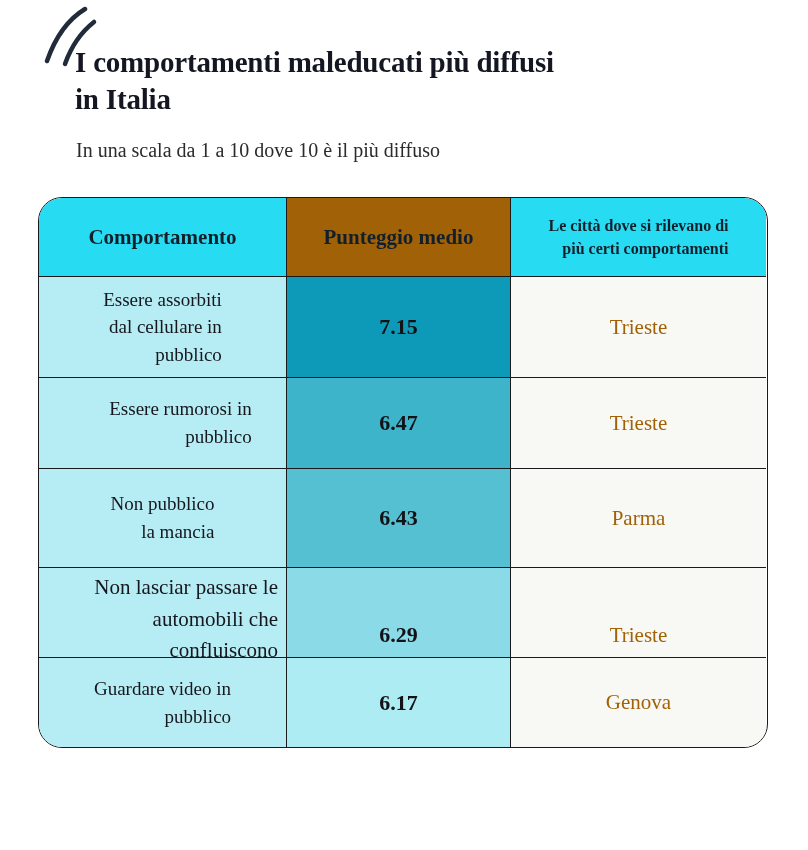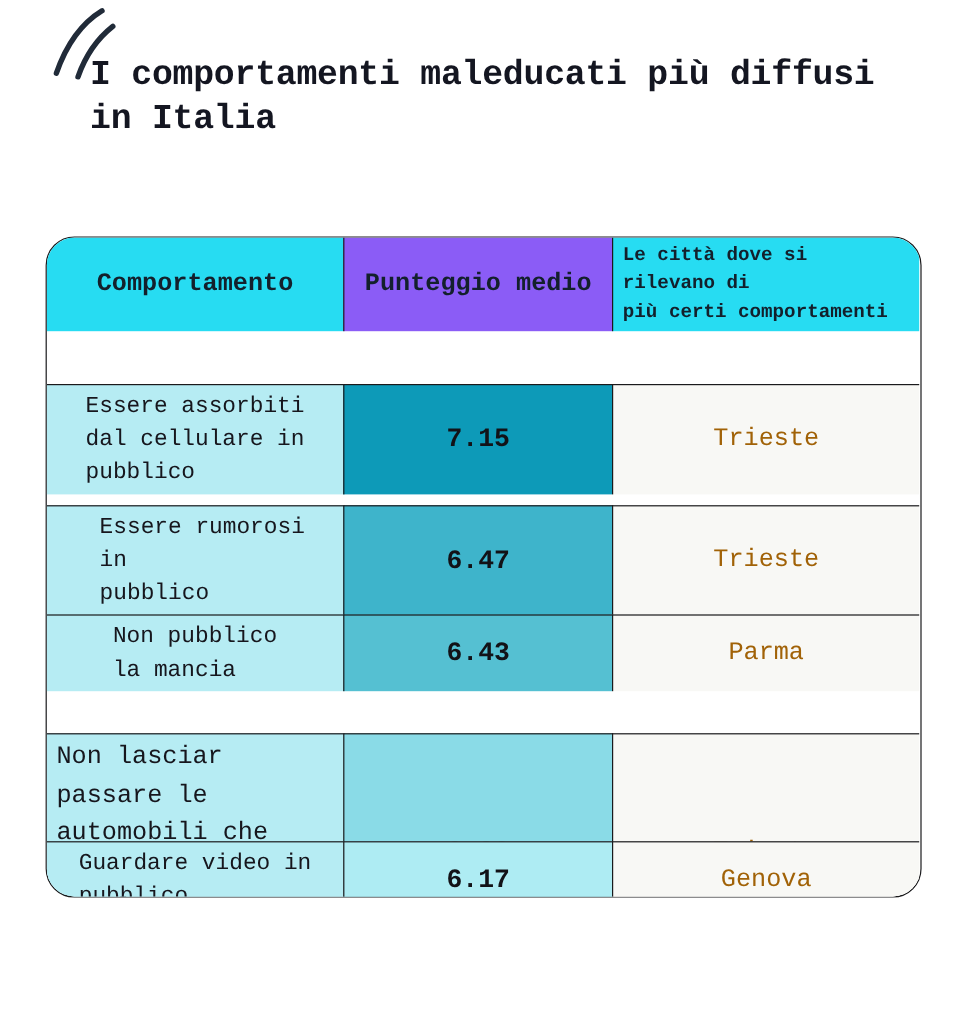--- a/index.html
+++ b/index.html
@@ -3,21 +3,21 @@
 <meta charset="utf-8">
 <style>
   :root { --border: #1a1a1c; }
   * { box-sizing: border-box; }
   html, body { margin: 0; padding: 0; background: #ffffff; }
   .page {
     position: relative;
     width: 808px;
     height: 850px;
     background: #ffffff;
-    font-family: Liberation Mono, monospace;
+    font-family: Liberation Serif, serif;
     overflow: hidden;
   }
   .slashes { position: absolute; left: 42px; top: 6px; }
   .title {
     position: absolute; left: 75px; top: 44px; margin: 0;
     font-size: 29px; font-weight: 800; color: #141621;
     line-height: 37px; letter-spacing: -0.2px;
   }
   .title .line { display: block; }
   .subtitle {
@@ -33,24 +33,24 @@
   }
   .row { display: grid; grid-template-columns: 247px 224px 256px; }
   .header-row { height: 78px; }
   .r0 { height: 101px; }
   .r1 { height: 91px; }
   .r2 { height: 99px; }
   .r3 { height: 90px; }
   .r4 { height: 90px; }
   .cell {
     display: flex; align-items: center; justify-content: center;
-    text-align: left; white-space: pre-line; padding: 4px 8px;
+    text-align: right; white-space: pre-line; padding: 4px 8px;
   }
   .bl { border-left: 1.5px solid var(--border); }
-  .bt { border-top: 1.5px solid var(--border); margin-top: 44px; }
+  .bt { border-top: 1.5px solid var(--border); }
   .hdr { font-weight: 700; font-size: 21px; color: #13202c; }
   .hdr-small { font-size: 16px; line-height: 1.45; }
   .behavior { font-size: 19px; line-height: 1.45; color: #16161d; }
   .r3 .behavior { font-size: 21px; line-height: 1.5; }
   .score { font-size: 22px; font-weight: 700; color: #121217; }
   .city { font-size: 21px; font-weight: 400; color: #a16207; }
 </style>
 </head>
 <body>
 
@@ -59,26 +59,27 @@
   <svg class="slashes" width="64" height="62" viewBox="0 0 64 62" fill="none">
     <path d="M5 55 C 13 32, 25 14, 43 3" stroke-width="4.5" fill="none" stroke-linecap="round" stroke="#212b39"></path>
     <path d="M23 58 C 29 41, 38 27, 52 16" stroke-width="4.5" fill="none" stroke-linecap="round" stroke="#212b39"></path>
   </svg>
 
   <h1 class="title">
     <span class="line">I comportamenti maleducati più diffusi</span>
     <span class="line">in Italia</span>
   </h1>
 
+  <p class="subtitle">In una scala da 1 a 10 dove 10 è il più diffuso</p>
 
   <div class="table">
 
     <div class="row header-row">
       <div class="cell hdr" style="background-color: rgb(39, 220, 242);">Comportamento</div>
-      <div class="cell hdr bl" style="background-color: #8b5cf6;">Punteggio medio</div>
+      <div class="cell hdr bl" style="background-color: #a16207;">Punteggio medio</div>
       <div class="cell hdr hdr-small bl" style="background-color: rgb(39, 220, 242);">Le città dove si rilevano di
 più certi comportamenti</div>
     </div>
 
     <div class="row r0">
       <div class="cell behavior bt" style="background-color: rgb(182, 236, 243);">Essere assorbiti
 dal cellulare in
 pubblico</div>
       <div class="cell score bt bl" style="background-color: rgb(13, 154, 184);">7.15</div>
       <div class="cell city bt bl" style="background-color: rgb(248, 248, 245);">Trieste</div>

